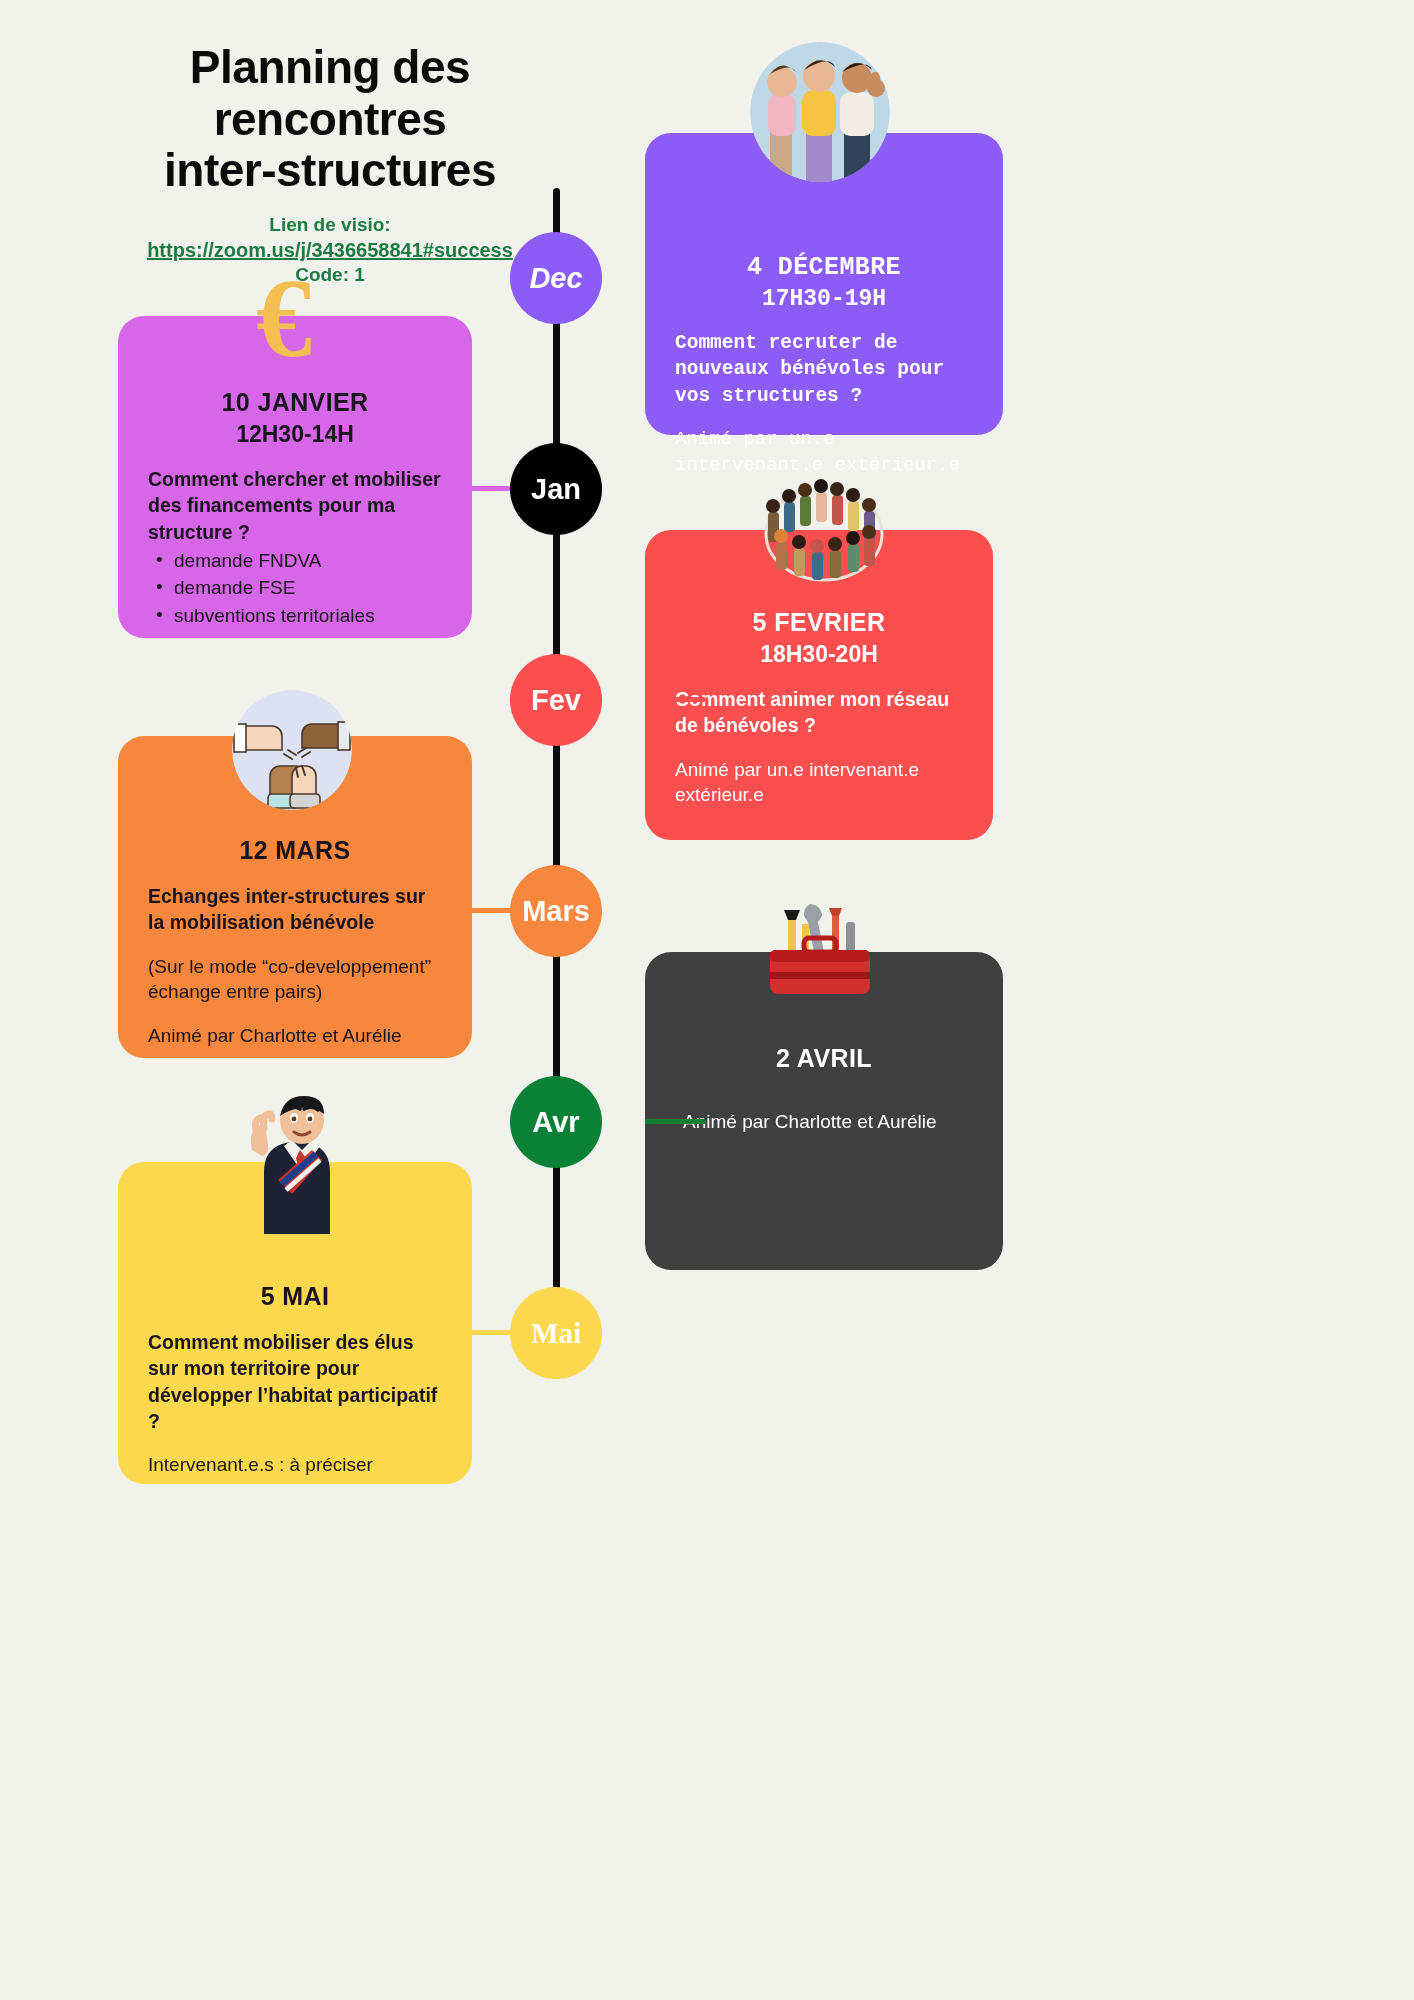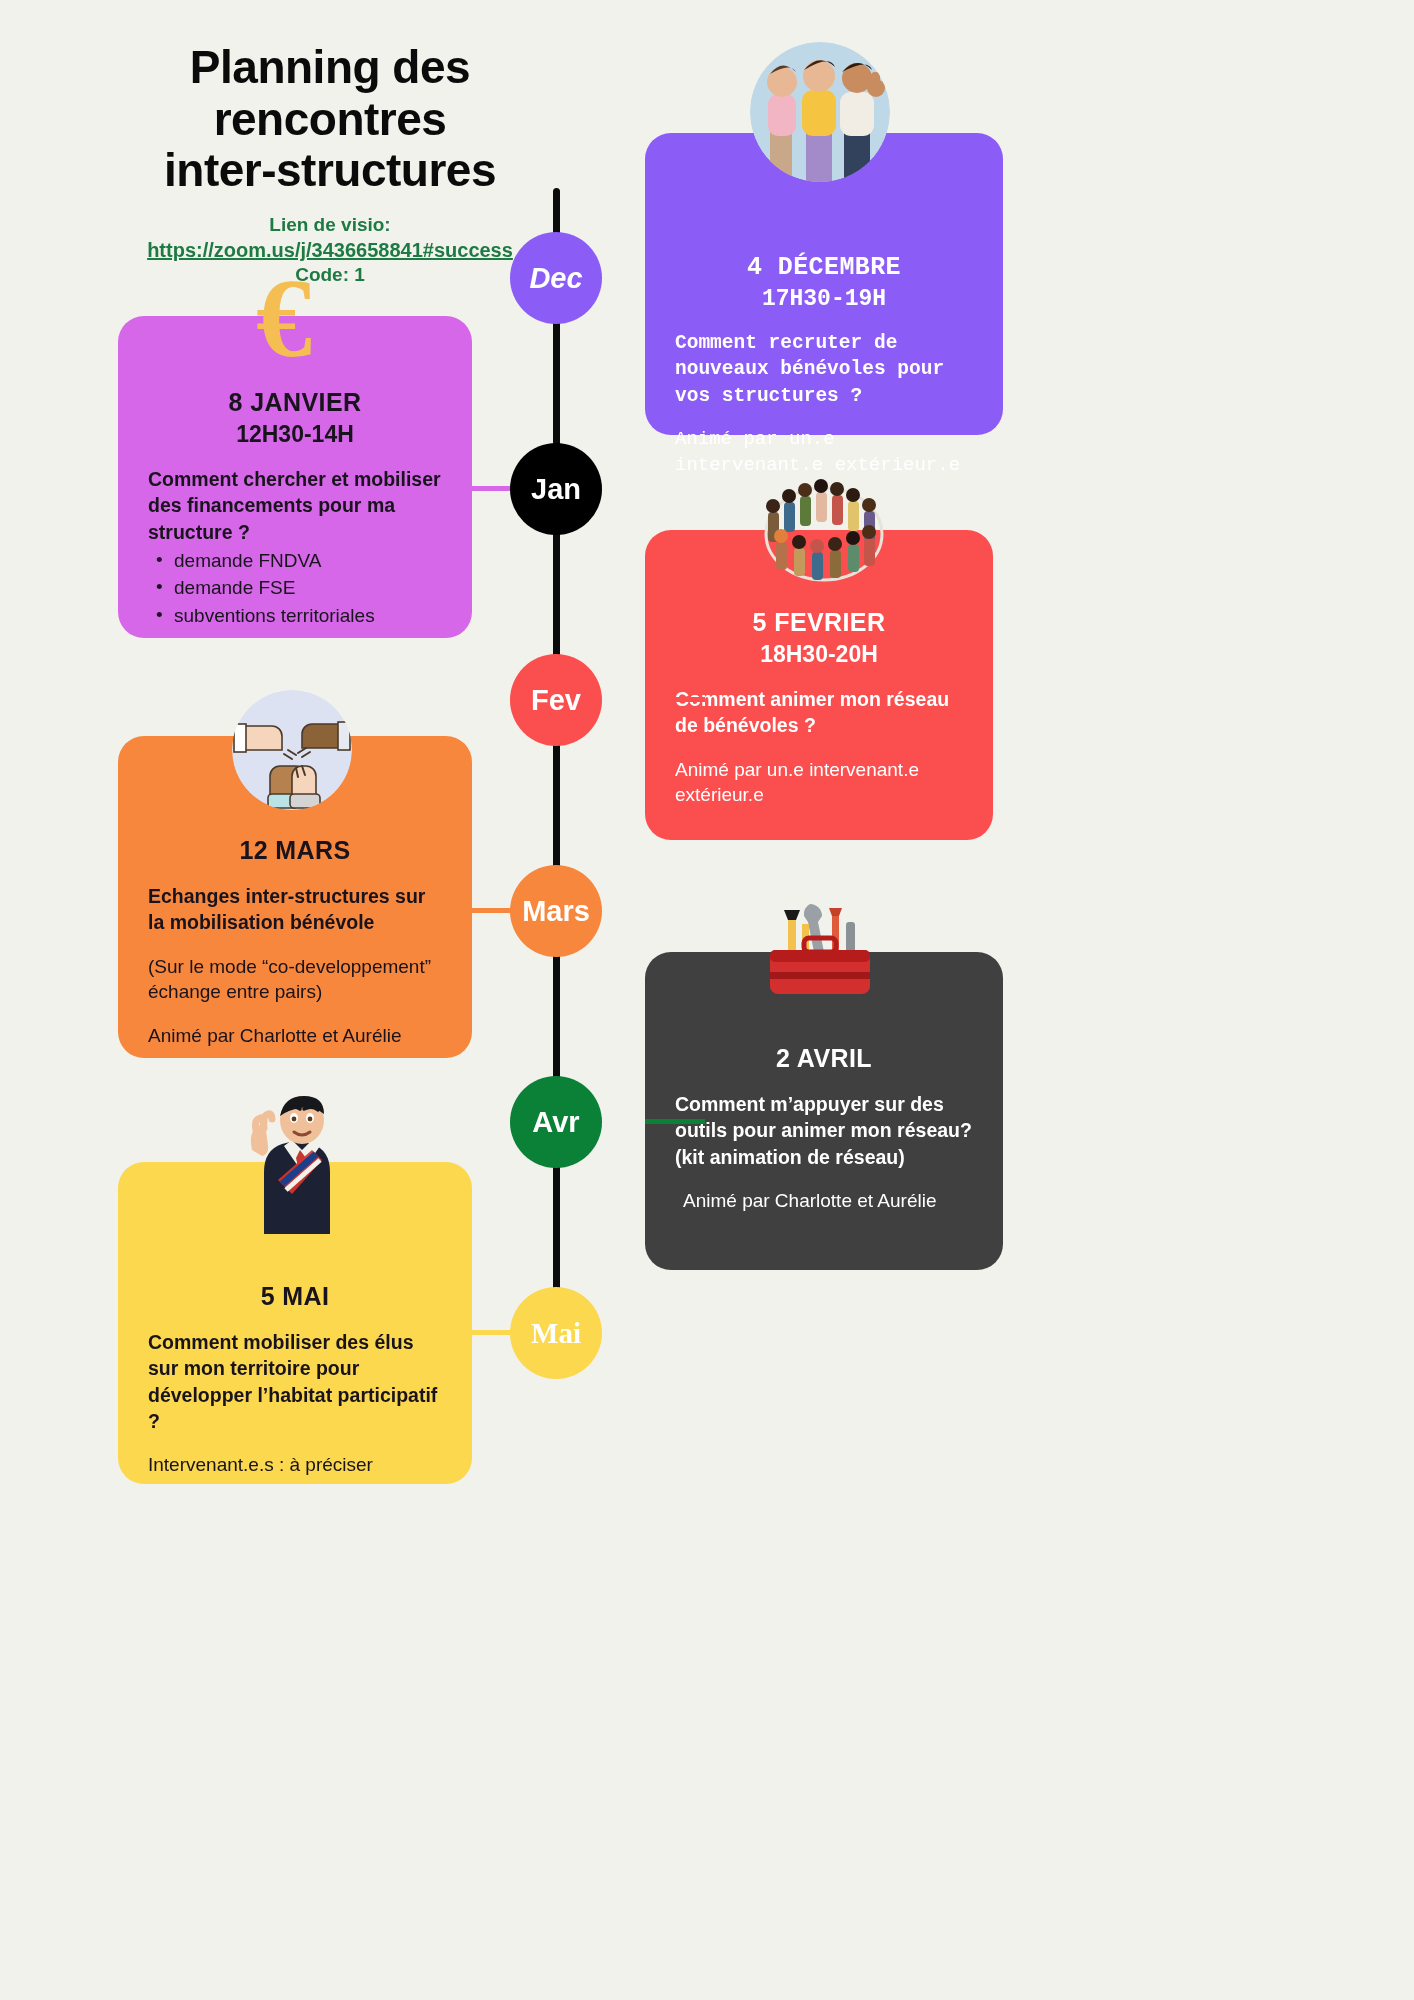--- a/index.html
+++ b/index.html
@@ -111,21 +111,21 @@
       <circle cx="126" cy="46" r="9" fill="#C98C5E"></circle>
       <rect x="121" y="30" width="9" height="20" rx="4" fill="#C98C5E"></rect>
     </svg>
   </div>
 
   <div class="connector" style="left:466px; top:486px; width:58px; background:#D667E8;"></div>
   <div class="month" style="left:510px; top:443px; background:#000000;">
     <span>Jan</span>
   </div>
   <div class="card t-dark" style="left:118px; top:316px; width:354px; height:322px; background:#D667E8; padding-top:72px;">
-    <div class="date">8 JANVIER</div>
+    <div class="date">10 JANVIER</div>
     <div class="time">12H30-14H</div>
     <div class="gap"></div>
     <div class="q">Comment chercher et mobiliser des financements pour ma structure ?</div>
     <ul>
       <li>demande FNDVA</li>
       <li>demande FSE</li>
       <li>subventions territoriales</li>
     </ul>
   </div>
   <div class="illus" style="left:228px; top:264px; width:112px; height:112px; border-radius:0;">
@@ -217,21 +217,20 @@
     </svg>
   </div>
 
   <div class="connector" style="left:645px; top:1119px; width:60px; background:#0A8137;"></div>
   <div class="month" style="left:510px; top:1076px; background:#0A8137;">
     <span>Avr</span>
   </div>
   <div class="card t-light" style="left:645px; top:952px; width:358px; height:318px; background:#404040; padding-top:92px;">
     <div class="date">2 AVRIL</div>
     <div class="gap"></div>
-    <div class="q">Comment m’appuyer sur des outils pour animer mon réseau? (kit animation de réseau)</div>
     <div class="gap"></div>
     <div class="note" style="padding-left:8px;">Animé par Charlotte et Aurélie</div>
   </div>
   <div class="illus" style="left:748px; top:896px; width:140px; height:108px; border-radius:0;">
     <svg width="140" height="108" viewBox="0 0 140 108">
       <g>
         <rect x="40" y="18" width="8" height="40" fill="#F2C14E"></rect>
         <polygon points="36,14 52,14 48,24 40,24" fill="#1A1A1A"></polygon>
         <path d="M62 8 a12 12 0 0 1 12 12 l-4 6 l6 30 h-10 l-6 -30 l-4 -6 a12 12 0 0 1 6 -12z" fill="#9AA0A6"></path>
         <rect x="84" y="16" width="7" height="42" fill="#E05A3C"></rect>

